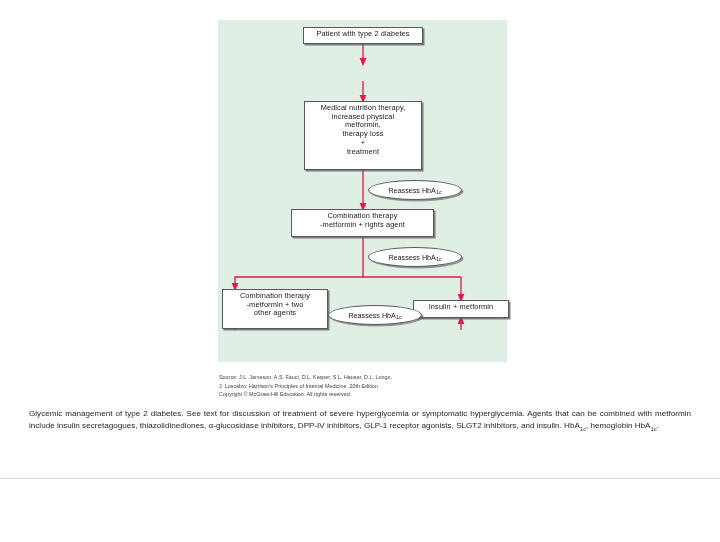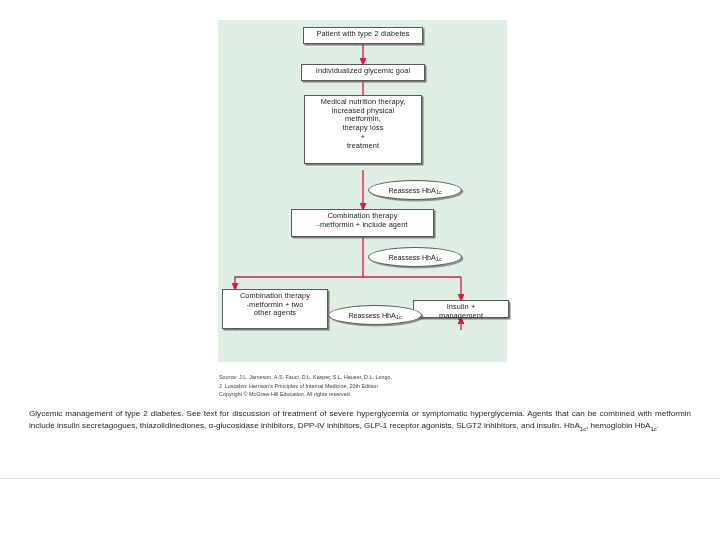--- a/index.html
+++ b/index.html
@@ -29,21 +29,21 @@
     border-radius:50%;
     box-shadow:1.5px 1.5px 0 0 rgba(88,89,91,.6);
     display:flex;align-items:center;justify-content:center;
     font-size:7.2px;color:#1a1a1a;white-space:nowrap;z-index:5;
     box-sizing:border-box;
   }
   .reassess sub{font-size:5.4px;vertical-align:baseline;position:relative;top:1.4px;}
 
   #n-patient   {left:85px; top:7px;   width:120px;height:17px;}
   #n-goal      {left:83px; top:44px;  width:124px;height:17px;}
-  #n-mnt       {left:86px; top:75px;  width:118px;height:69px;}
+  #n-mnt       {left:86px; top:81px;  width:118px;height:69px;}
   #n-combo2    {left:73px; top:189px; width:143px;height:28px;}
   #n-combo3    {left:4px;  top:269px; width:106px;height:40px;}
   #n-insulin   {left:195px;top:280px; width:96px;height:18px;}
 
   #e-reassess1 {left:150px;top:160px; width:94px;height:20px;}
   #e-reassess2 {left:150px;top:227px; width:94px;height:20px;}
   #e-reassess3 {left:110px;top:285px; width:94px;height:20px;}
 
   
   #source-block{
@@ -93,51 +93,48 @@
     </g>
     <g stroke="#e8174a" stroke-width="1.35" fill="none">
       <path d="M145,257 L243,257"></path>
     </g>
   </svg>
 
   <div class="node" id="n-patient">
     <span>Patient with type 2 diabetes</span>
   </div>
 
-  <div class="node" id="n-goal">
-    <span>Individualized glycemic goal</span>
-  </div>
 
   <div class="node" id="n-mnt">
     <span>
       <span>Medical nutrition therapy,</span><br>
       <span>increased physical metformin,</span><br>
       <span>therapy loss</span><br>
       <span>+</span><br>
       <span>treatment</span>
     </span>
   </div>
 
   <div class="node" id="n-combo2">
     <span>
       <span>Combination therapy</span><br>
-      <span>-metformin + include agent</span>
+      <span>-metformin + rights agent</span>
     </span>
   </div>
 
   <div class="node" id="n-combo3">
     <span>
       <span>Combination therapy</span><br>
       <span>-metformin + two</span><br>
       <span>other agents</span>
     </span>
   </div>
 
   <div class="node" id="n-insulin">
-    <span>Insulin + management</span>
+    <span>Insulin + metformin</span>
   </div>
 
   <div class="reassess" id="e-reassess1">
     <span><span>Reassess HbA</span><sub>1c</sub></span>
   </div>
 
   <div class="reassess" id="e-reassess2">
     <span><span>Reassess HbA</span><sub>1c</sub></span>
   </div>
 

